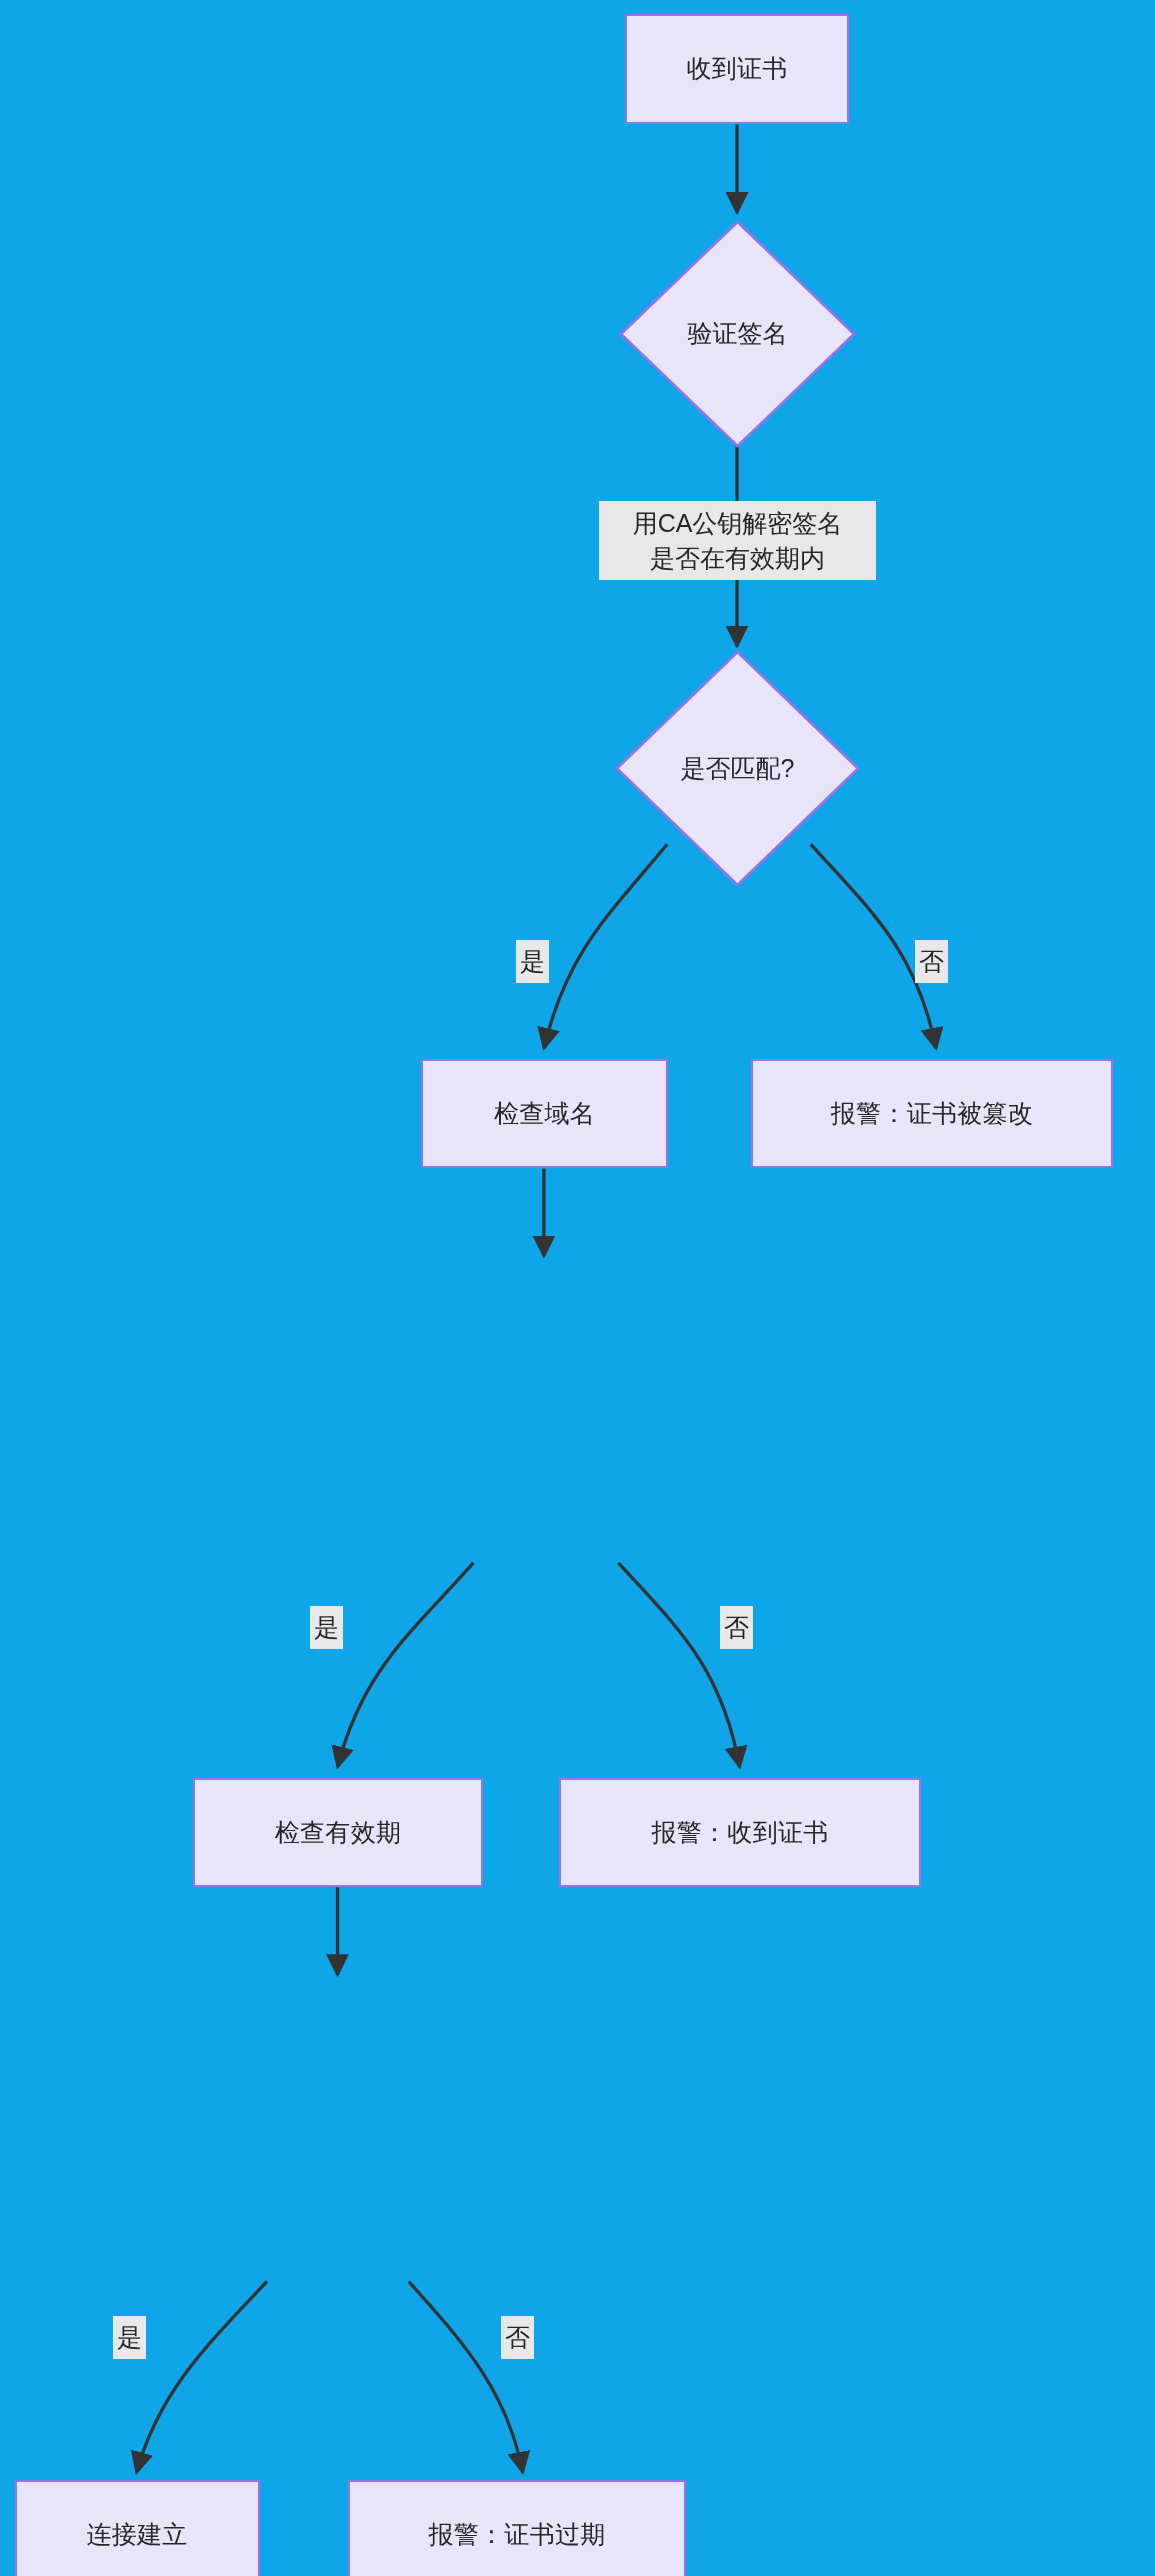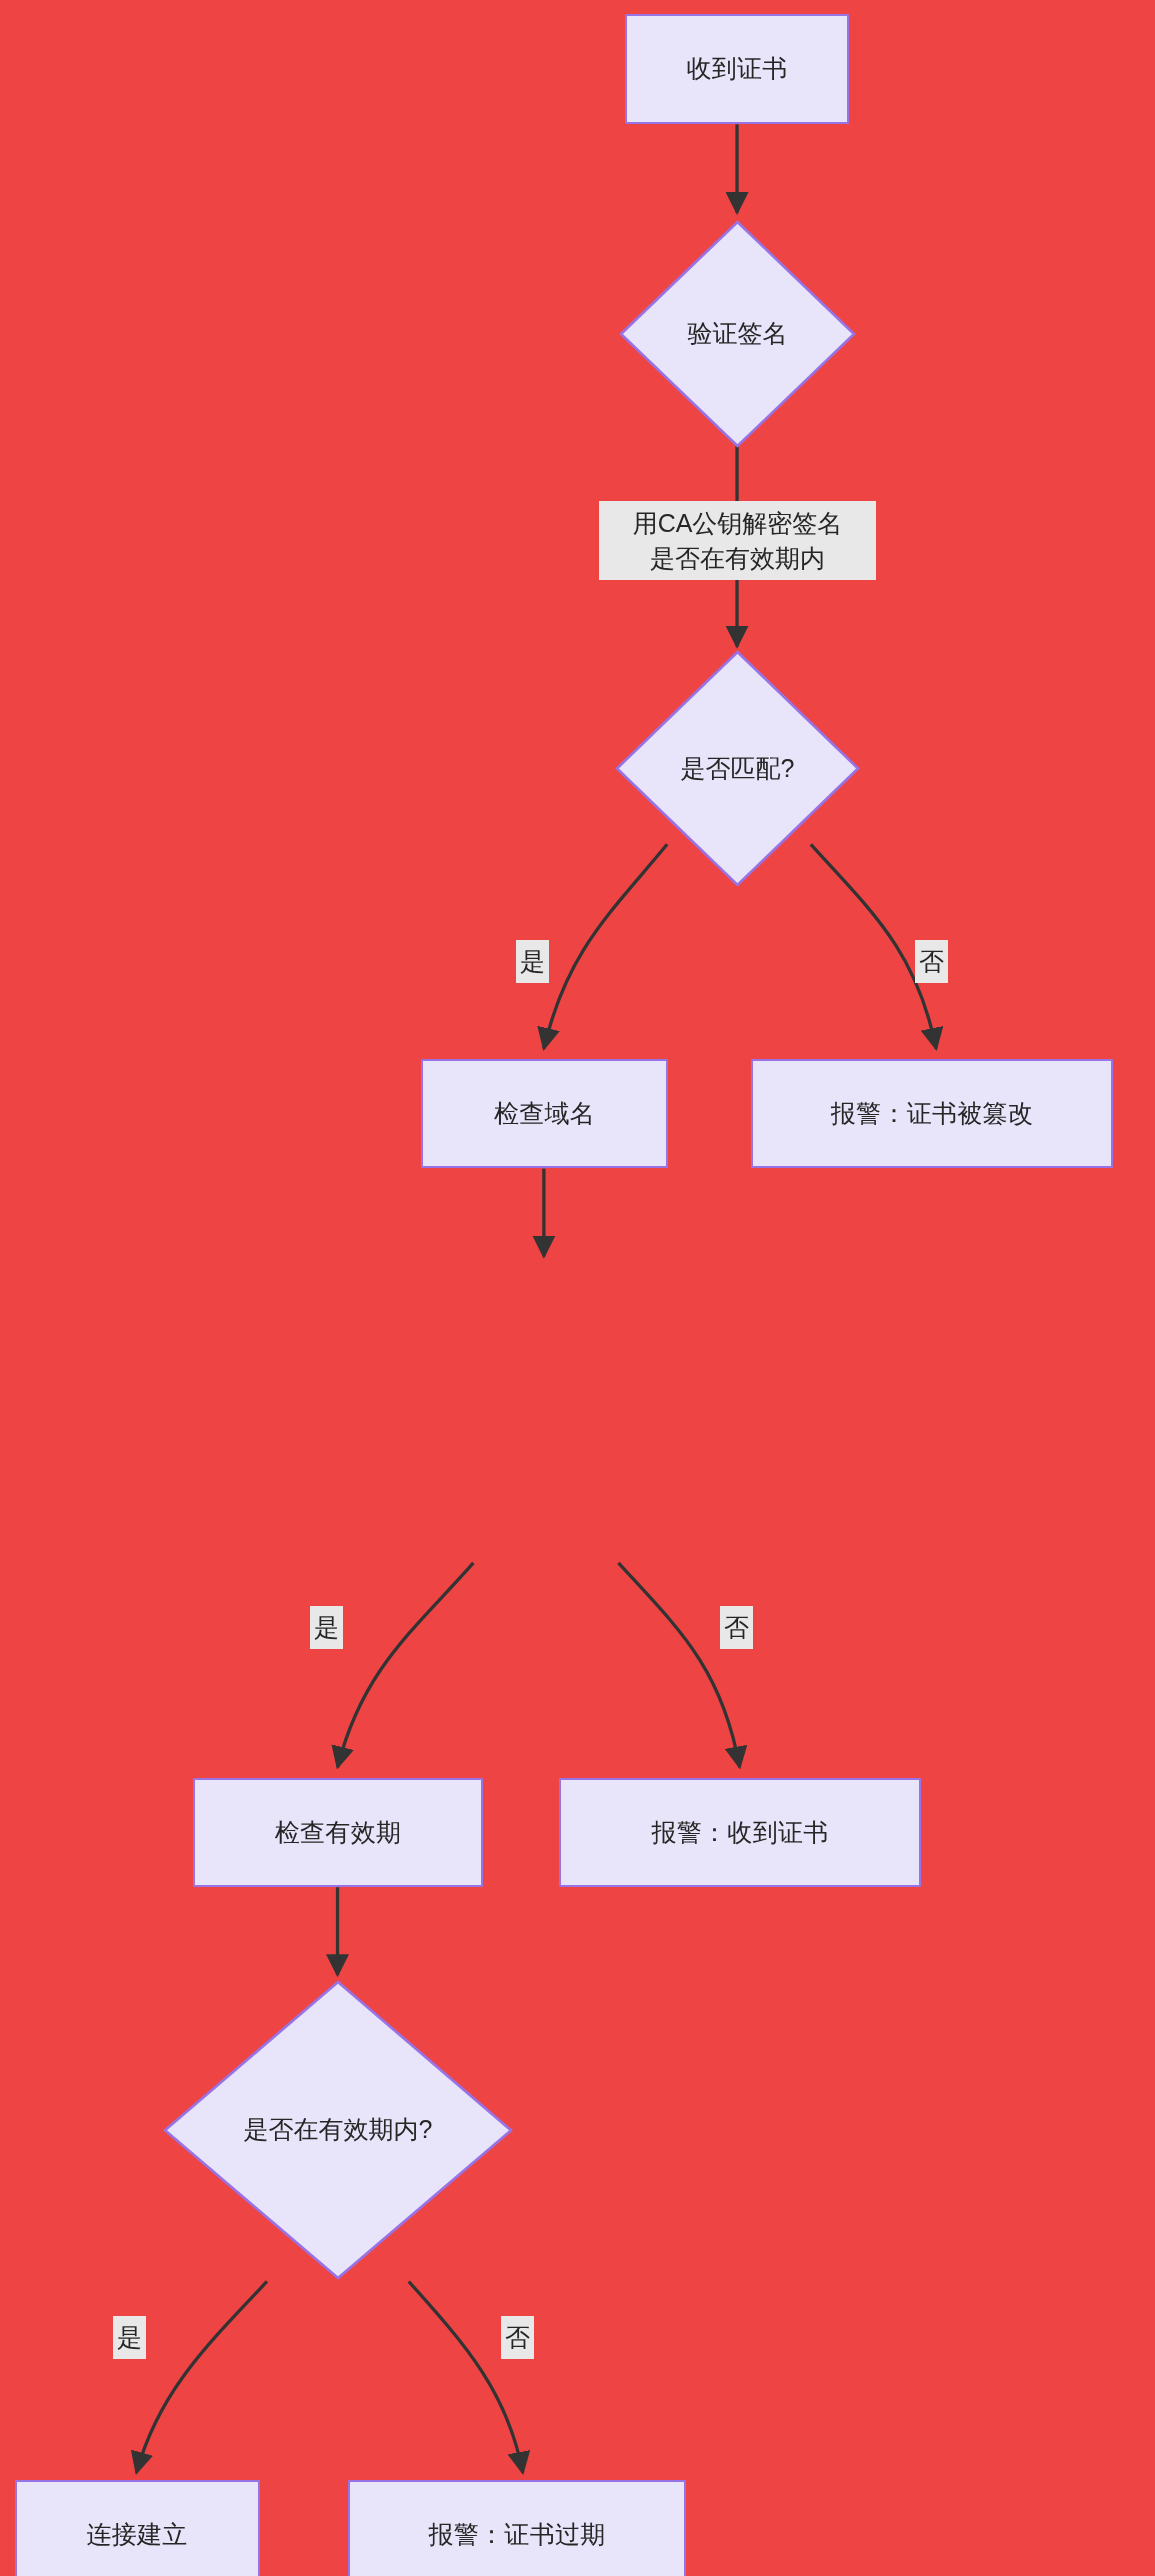--- a/index.html
+++ b/index.html
@@ -4,21 +4,21 @@
 <style>
   html, body {
     margin: 0;
     padding: 0;
     background: #ffffff;
   }
   #canvas {
     position: relative;
     width: 1155px;
     height: 2576px;
-    background: #ef4444;
+    background: #0ea5e9;
     font-family: "Liberation Sans", "DejaVu Sans", sans-serif;
     overflow: hidden;
   }
   svg#edges {
     position: absolute;
     left: 0;
     top: 0;
     width: 1155px;
     height: 2576px;
     pointer-events: none;
@@ -155,26 +155,20 @@
   </div>
 
   <div class="node node-rect" style="left:193px; top:1778px; width:290px; height:109px;">
     <span class="label">检查有效期</span>
   </div>
 
   <div class="node node-rect" style="left:559px; top:1778px; width:362px; height:109px;">
     <span class="label">报警：收到证书</span>
   </div>
 
-  <div class="node node-diamond" style="left:163px; top:1980px; width:350px; height:300px;">
-    <svg class="diamond-shape" viewBox="0 0 530 455" preserveAspectRatio="none">
-      <polygon class="dpoly" points="265,3 527,228 265,452 3,228"></polygon>
-    </svg>
-    <span class="label">是否在有效期内?</span>
-  </div>
 
   <div class="edge-label" style="left:113px; top:2316px;">
     <span>是</span>
   </div>
   <div class="edge-label" style="left:501px; top:2316px;">
     <span>否</span>
   </div>
 
   <div class="node node-rect" style="left:14.5px; top:2480px; width:245px; height:109px;">
     <span class="label">连接建立</span>

